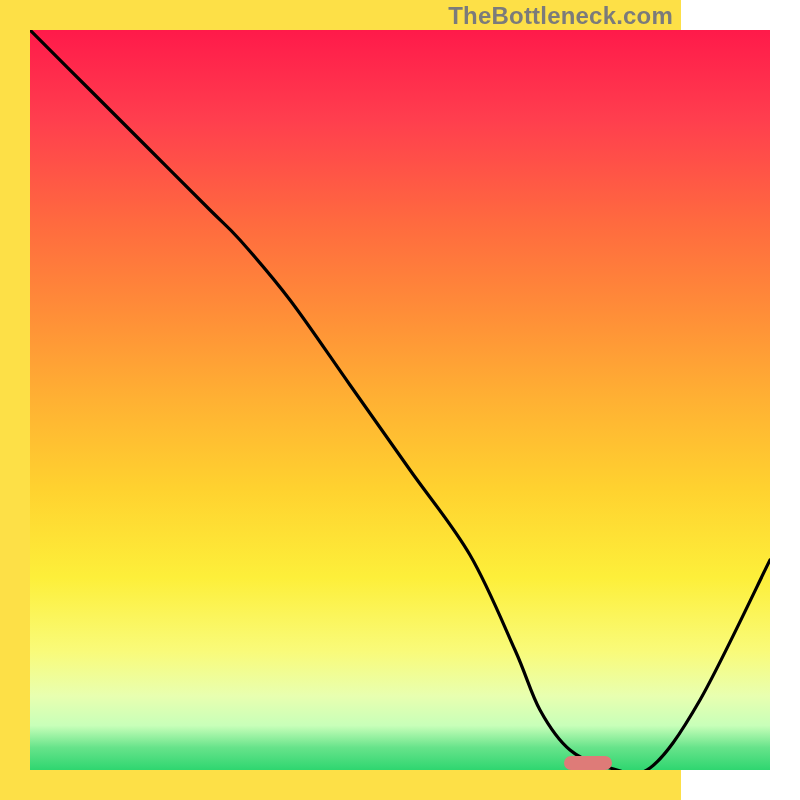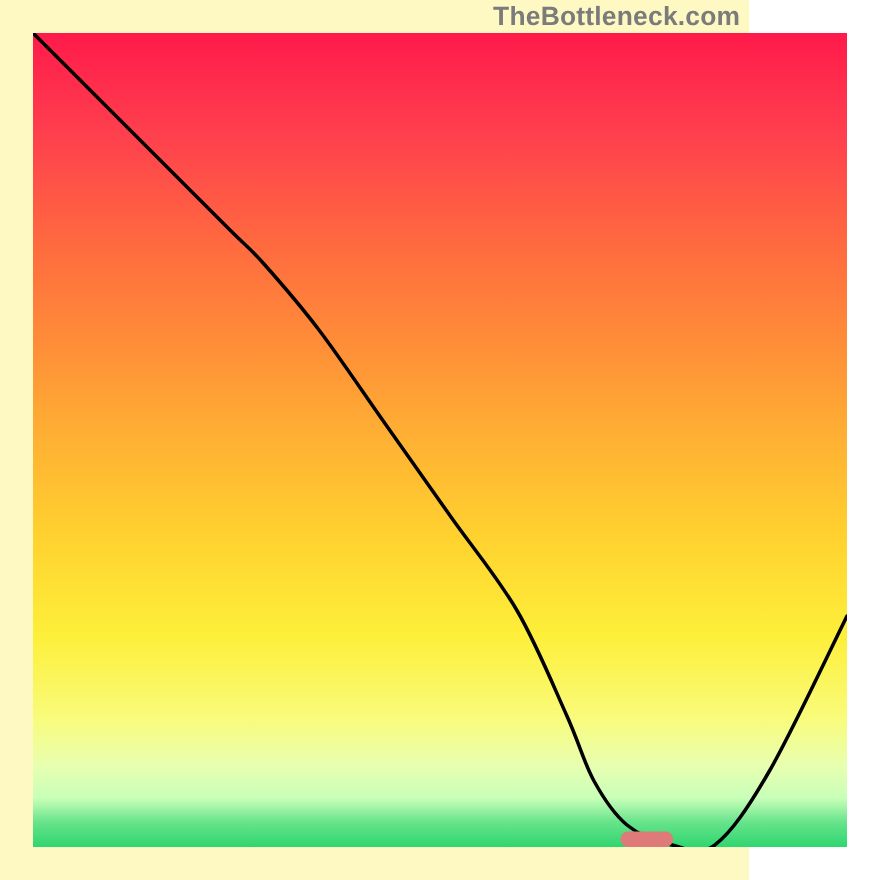--- a/index.html
+++ b/index.html
@@ -7,21 +7,21 @@
     padding: 0;
     width: 800px;
     height: 800px;
     background: #ffffff;
     overflow: hidden;
   }
   .frame {
     position: relative;
     width: 681px;
     height: 800px;
-    background: #fef9c3;
+    background: #fde047;
   }
   .watermark {
     position: absolute;
     top: 2px;
     right: 8px;
     font-family: Arial, Helvetica, sans-serif;
     font-size: 24px;
     font-weight: 600;
     color: #7b7b7b;
     letter-spacing: 0.2px;

